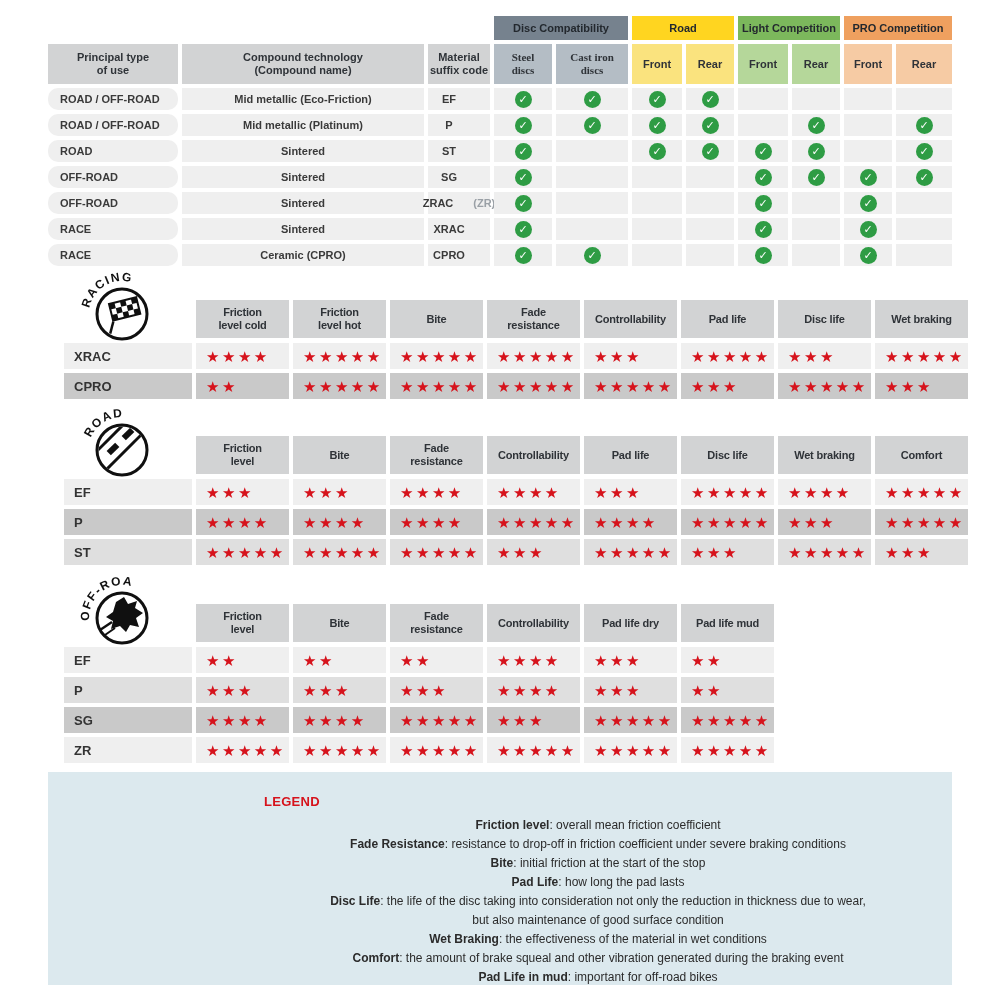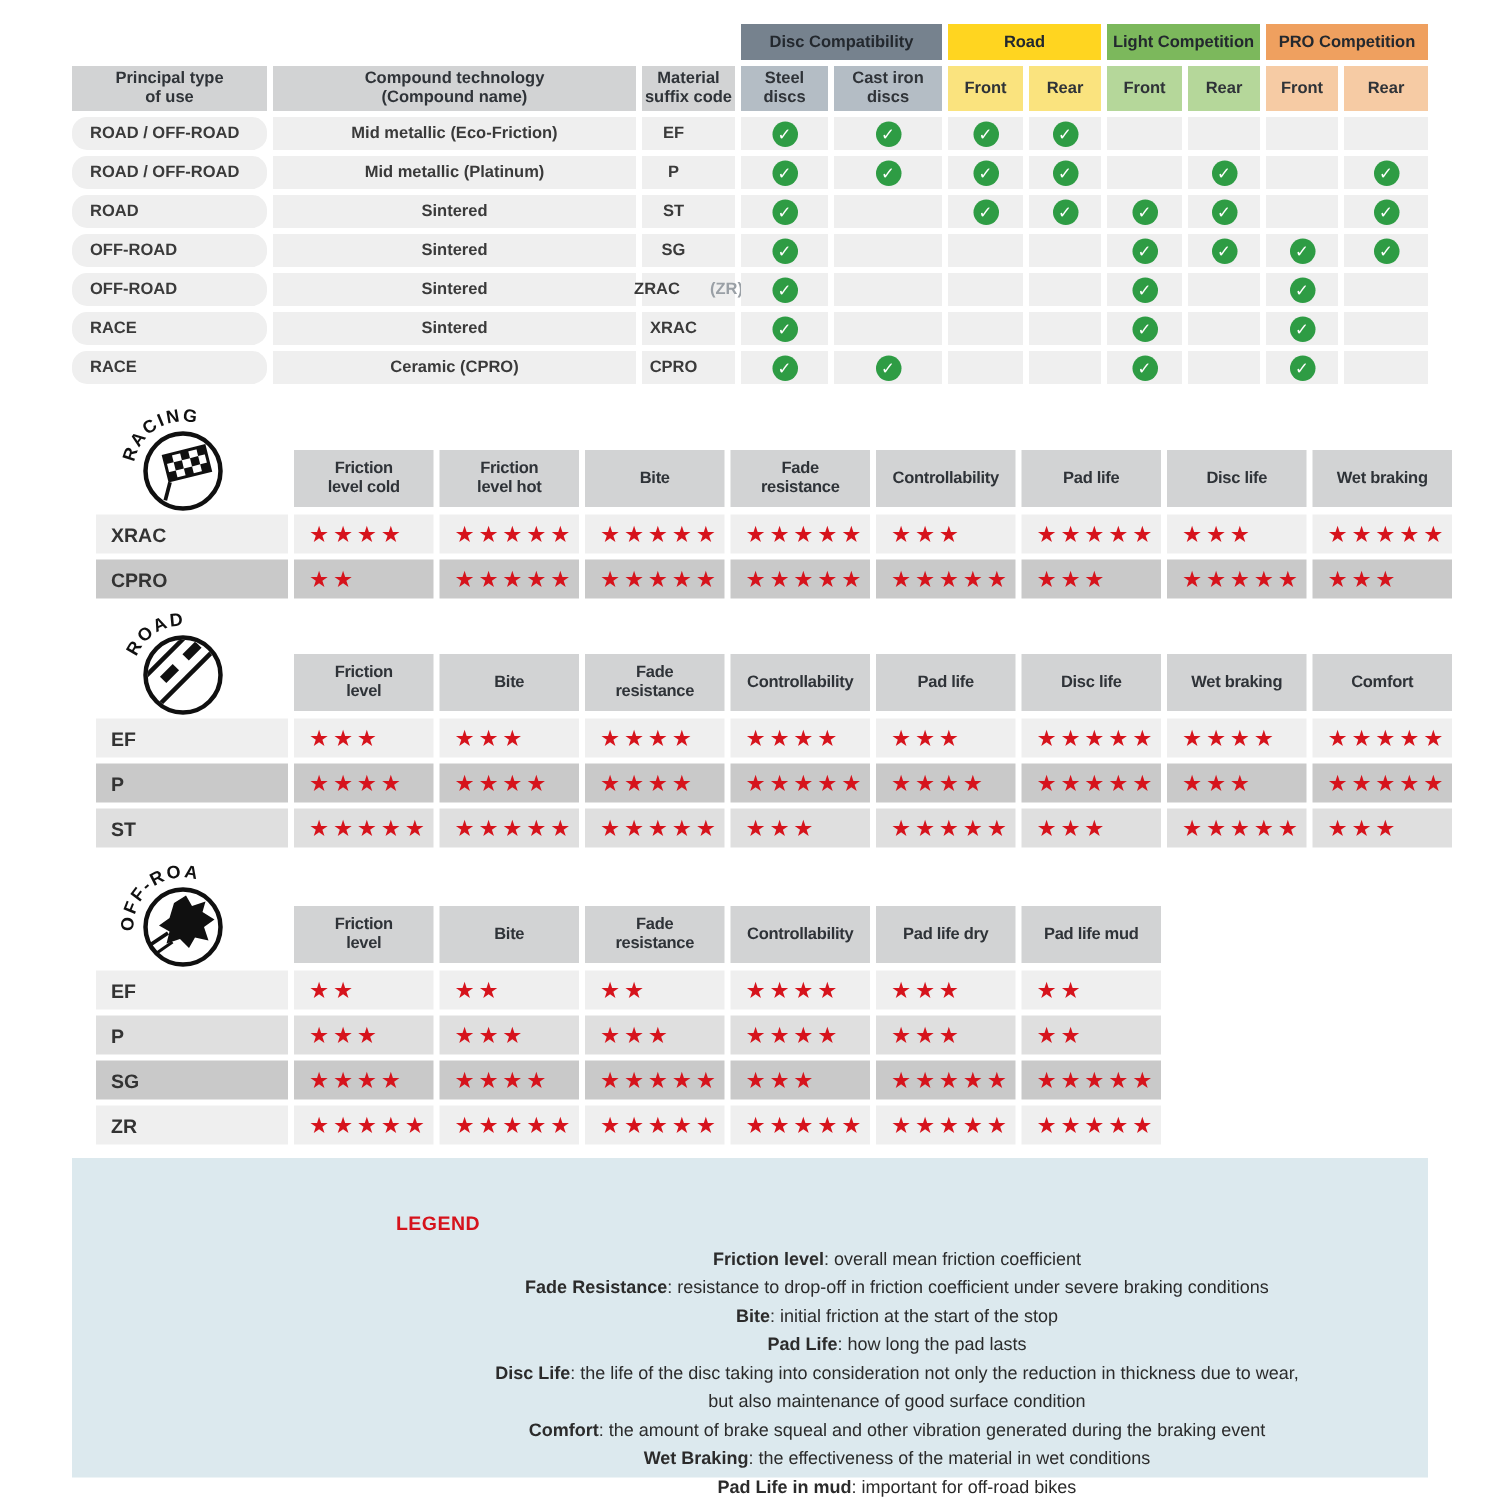--- a/index.html
+++ b/index.html
@@ -8,23 +8,23 @@
 
   
   .compat{position:absolute;left:48px;top:16px;width:904px;}
   .compat-grid{display:grid;grid-template-columns:130px 242px 62px 58px 72px 50px 48px 50px 48px 48px 56px;column-gap:4px;}
   .groups{height:24px;margin-bottom:4px;}
   .gh{display:flex;align-items:center;justify-content:center;font-size:11px;font-weight:700;color:#23282e;}
   .gh.disc{grid-column:4/6;background:var(--group-disc);}
   .gh.road{grid-column:6/8;background:var(--group-road);}
   .gh.light{grid-column:8/10;background:var(--group-light);}
   .gh.pro{grid-column:10/12;background:var(--group-pro);}
-  .headers{height:30px;margin-bottom:4px;}
+  .headers{height:40px;margin-bottom:4px;}
   .hc{display:flex;align-items:center;justify-content:center;text-align:center;font-size:11px;font-weight:700;line-height:1.15;background:var(--header-gray);color:#2f3338;}
-  .hc.tint-disc{background:var(--sub-disc);}
+  .hc.tint-disc{background:var(--sub-disc);font-family:Liberation Serif, serif;}
   .hc.tint-road{background:var(--sub-road);}
   .hc.tint-light{background:var(--sub-light);}
   .hc.tint-pro{background:var(--sub-pro);}
   .pre{white-space:pre-line;}
   .compat .row{height:22px;margin-bottom:4px;}
   .compat .cell{background:var(--row-light);display:flex;align-items:center;font-size:11px;font-weight:700;color:#3a3a3a;}
   .compat .cell.use{padding-left:12px;border-radius:10px;}
   .compat .cell.tech,.compat .cell.suffix,.compat .cell.chk{justify-content:center;}
   .note{color:#9aa0a6;margin-left:20px;font-weight:700;}
   .check-badge{display:inline-flex;align-items:center;justify-content:center;width:17px;height:17px;border-radius:50%;background:var(--check-green);color:#fff;font-size:11px;font-weight:700;}
@@ -43,21 +43,21 @@
   .rate .stars{padding-left:10px;font-size:15px;letter-spacing:2.5px;color:var(--star-red);line-height:1;}
   .shade-light .rcell{background:var(--row-light);}
   .shade-mid .rcell{background:var(--row-mid);}
   .shade-dark .rcell{background:var(--row-dark);}
 
   
   .section-icon{position:absolute;width:82px;height:82px;}
   .arc-text{font-size:12px;font-weight:700;letter-spacing:1.5px;fill:#101010;font-family:"Liberation Sans",sans-serif;}
 
   
-  .legend{position:absolute;left:48px;top:772px;width:904px;height:213px;background:var(--legend-bg);box-sizing:border-box;padding:36px 20px 0 216px;}
+  .legend{position:absolute;left:48px;top:772px;width:904px;height:213px;background:var(--legend-bg);box-sizing:border-box;padding:22px 20px 0 216px;}
   .legend-title{color:var(--legend-title);font-size:13px;font-weight:700;margin-bottom:7px;letter-spacing:0.3px;}
   .legend-item{font-size:12px;line-height:19px;color:#2b2b2b;text-align:center;}
   .legend-item .term{font-weight:700;}
   .legend-item .desc{white-space:pre-line;}
 </style>
 </head>
 <body style="--group-disc: #76828E; --sub-disc: #B4BDC5; --group-road: #FFD520; --sub-road: #FAE37E; --group-light: #7CB85C; --sub-light: #B5D79A; --group-pro: #EFA05F; --sub-pro: #F6CBA4; --header-gray: #D2D3D4; --row-light: #EFEFEF; --row-mid: #DFDFDF; --row-dark: #C9C9C9; --star-red: #D6131C; --check-green: #2E9C44; --legend-bg: #DCE9EE; --legend-title: #D6131C;">
 
 <div class="page">
 
@@ -449,18 +449,18 @@
   </section>
 
   <section class="legend">
     <div class="legend-title">LEGEND</div>
     <div class="legend-item"><span class="term">Friction level</span><span class="desc">: overall mean friction coefficient</span></div>
     <div class="legend-item"><span class="term">Fade Resistance</span><span class="desc">: resistance to drop-off in friction coefficient under severe braking conditions</span></div>
     <div class="legend-item"><span class="term">Bite</span><span class="desc">: initial friction at the start of the stop</span></div>
     <div class="legend-item"><span class="term">Pad Life</span><span class="desc">: how long the pad lasts</span></div>
     <div class="legend-item"><span class="term">Disc Life</span><span class="desc">: the life of the disc taking into consideration not only the reduction in thickness due to wear,
 but also maintenance of good surface condition</span></div>
+    <div class="legend-item"><span class="term">Wet Braking</span><span class="desc">: the effectiveness of the material in wet conditions</span></div>
     <div class="legend-item"><span class="term">Comfort</span><span class="desc">: the amount of brake squeal and other vibration generated during the braking event</span></div>
-    <div class="legend-item"><span class="term">Wet Braking</span><span class="desc">: the effectiveness of the material in wet conditions</span></div>
     <div class="legend-item"><span class="term">Pad Life in mud</span><span class="desc">: important for off-road bikes</span></div>
   </section>
 
 </div>
 
 </body></html>

